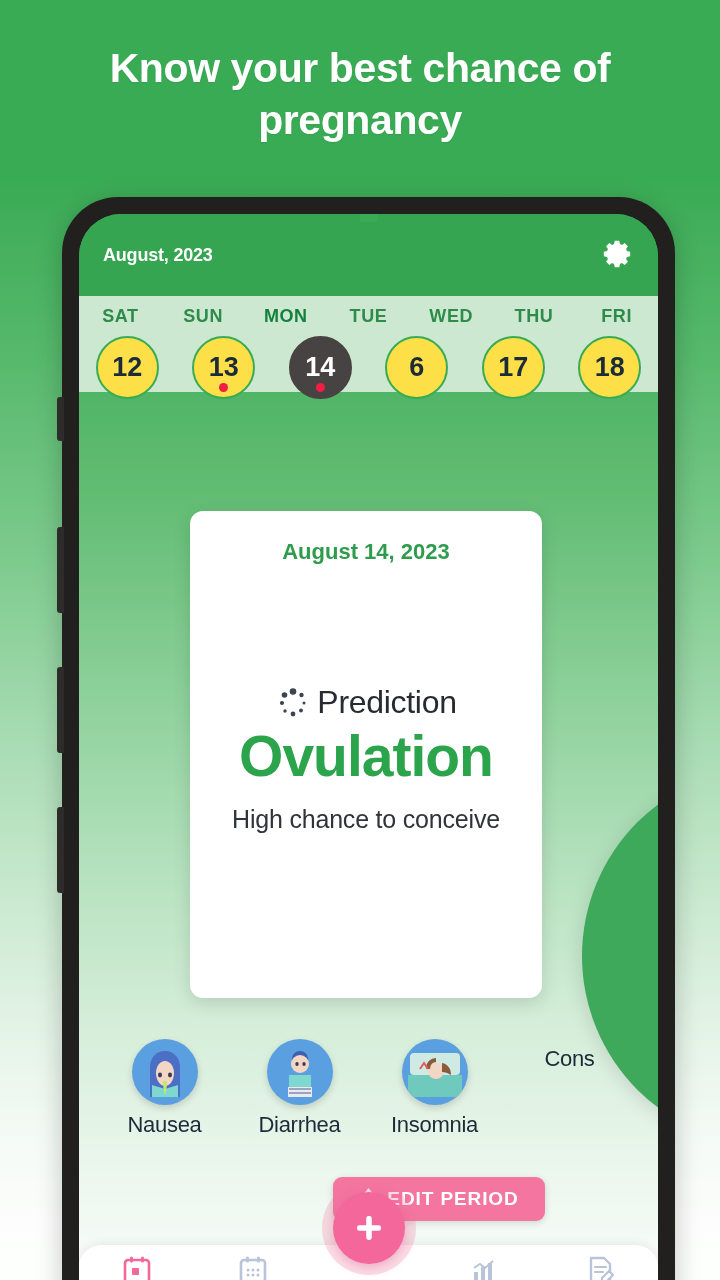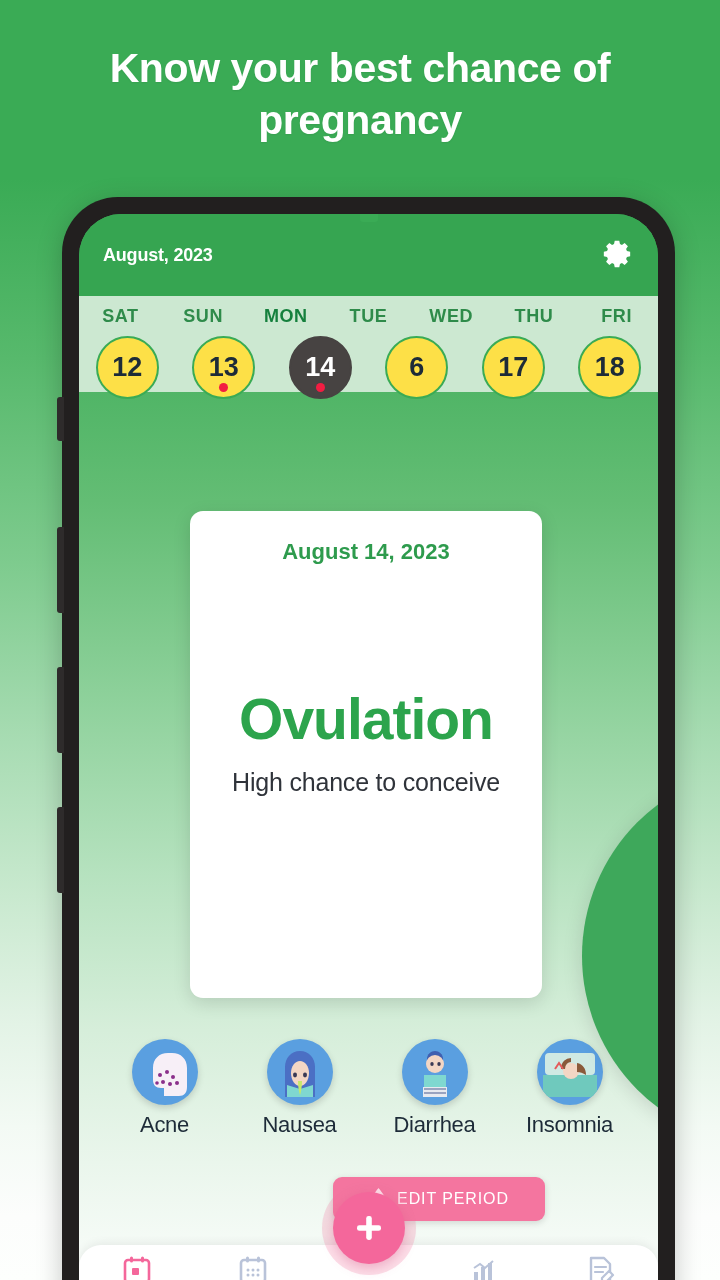--- a/index.html
+++ b/index.html
@@ -106,21 +106,21 @@
   .bubble-small { font-size:33px; line-height:1.25; margin-top:14px; letter-spacing:-0.3px; }
 
   
   .edit-btn {
     position:absolute; left:254px; top:963px; width:212px; height:44px;
     background:#f4759f; border-radius:9px; z-index:9;
     display:flex; align-items:center; justify-content:center; gap:9px;
     box-shadow:0 2px 7px rgba(0,0,0,0.14);
   }
   .drop-icon { width:19px; height:24px; display:block; }
-  .edit-label { color:#ffffff; font-size:16px; font-weight:400; letter-spacing:0.9px; }
+  .edit-label { color:#ffffff; font-size:19px; font-weight:700; letter-spacing:0.9px; }
 
   
   .symptoms {
     position:absolute; left:0; right:0; top:825px;
     display:flex; padding-left:18px; z-index:5;
   }
   .symptom { width:135px; flex:0 0 135px; text-align:center; }
   .sym-circle {
     width:66px; height:66px; border-radius:50%; margin:0 auto;
     background:#5a9fe0;
@@ -228,20 +228,35 @@
         <div class="date-cell">
           <div class="date-circle">18</div>
           <div class="dot hidden"></div>
         </div>
       </div>
     </div>
 
     <div class="card">
       <div class="card-date">August 14, 2023</div>
       <div class="card-body">
+        <div class="pred-row">
+          <span class="pred-icon">
+            <svg viewBox="0 0 36 36" fill="#3c4450" aria-hidden="true">
+              <circle cx="18" cy="6.5" r="3.3"></circle>
+              <circle cx="26.5" cy="10" r="2.2"></circle>
+              <circle cx="29" cy="18" r="1.5"></circle>
+              <circle cx="26" cy="25.5" r="1.9"></circle>
+              <circle cx="18" cy="29" r="2.4"></circle>
+              <circle cx="10" cy="26" r="1.7"></circle>
+              <circle cx="7" cy="18" r="2.1"></circle>
+              <circle cx="9.5" cy="10" r="2.8"></circle>
+            </svg>
+          </span>
+          <span class="pred-text">Prediction</span>
+        </div>
         <div class="ovulation">Ovulation</div>
         <div class="sub">High chance to conceive</div>
       </div>
     </div>
 
     <div class="bubble">
       <div class="bubble-big">High</div>
       <div class="bubble-small">Chance of</div>
       <div class="bubble-small" style="margin-top:0">pregnancy</div>
     </div>
@@ -250,35 +265,20 @@
       <span class="drop-icon">
         <svg viewBox="0 0 19 24" fill="#ffffff" aria-hidden="true">
           <path d="M9.5 1C9.5 1 1.5 10.2 1.5 15.2a8 8 0 0 0 16 0C17.5 10.2 9.5 1 9.5 1z"></path>
         </svg>
       </span>
       <span class="edit-label">EDIT PERIOD</span>
     </div>
 
     <div class="symptoms">
 
-      <div class="symptom">
-        <div class="sym-circle">
-          <svg viewBox="0 0 66 66" aria-hidden="true">
-            <path d="M36 14c-9 0-15 6-15 15v12c0 5 3 8 8 8h3v8h15c5 0 8-3 8-9V29c0-9-6-15-15-15z" fill="#f7eff7"></path>
-            <circle cx="28" cy="36" r="2" fill="#8b2f8b"></circle>
-              <circle cx="35" cy="33" r="2" fill="#8b2f8b"></circle>
-            <circle cx="41" cy="38" r="2" fill="#8b2f8b"></circle>
-              <circle cx="31" cy="43" r="2" fill="#8b2f8b"></circle>
-            <circle cx="38" cy="45" r="2" fill="#8b2f8b"></circle>
-              <circle cx="45" cy="44" r="2" fill="#8b2f8b"></circle>
-            <circle cx="25" cy="44" r="1.8" fill="#8b2f8b"></circle>
-          </svg>
-        </div>
-        <div class="sym-label">Acne</div>
-      </div>
 
       <div class="symptom">
         <div class="sym-circle">
           <svg viewBox="0 0 66 66" aria-hidden="true">
             <path d="M33 12c-9 0-15 7-15 16v30h30V28c0-9-6-16-15-16z" fill="#4b6fc4"></path>
             <path d="M24 34c0-7 4-12 9-12s9 5 9 12-4 13-9 13-9-6-9-13z" fill="#f3d6c4"></path>
             <path d="M20 46l13 4 13-4v12H20z" fill="#7fd8d0"></path>
             <path d="M31 42c0 6 1 11 2 14 1-3 2-8 2-14z" fill="#c6e86a"></path>
             <ellipse cx="28" cy="36" rx="2" ry="2.4" fill="#3a3a55"></ellipse>
             <ellipse cx="38" cy="36" rx="2" ry="2.4" fill="#3a3a55"></ellipse>

